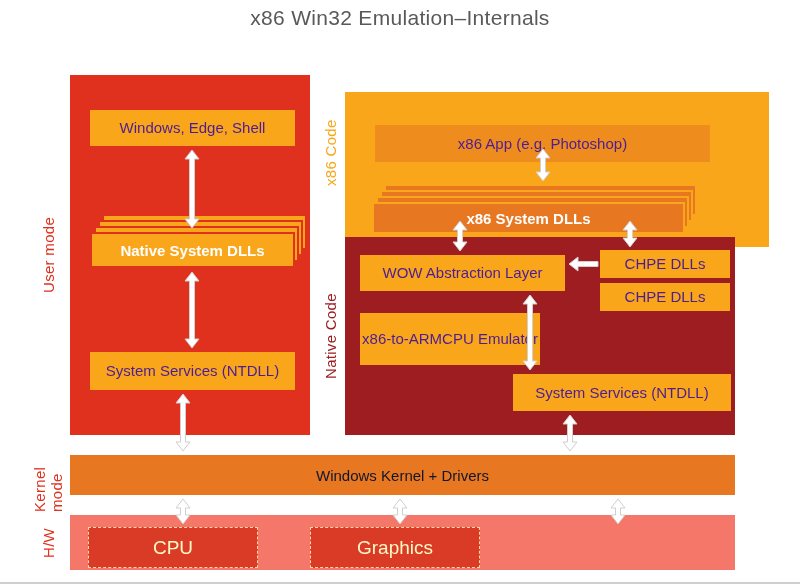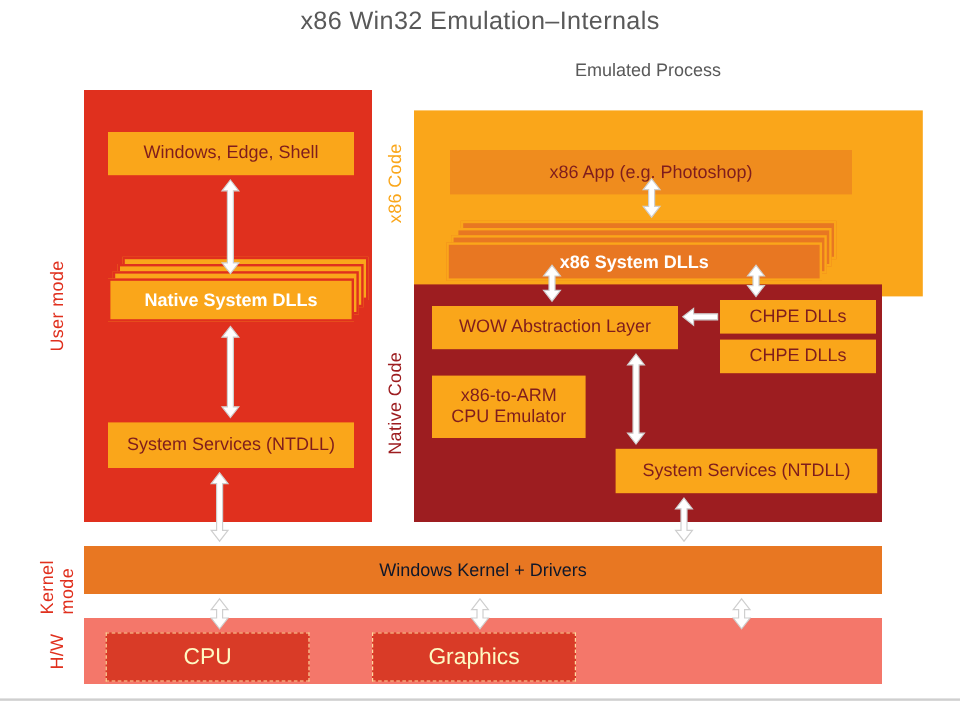--- a/index.html
+++ b/index.html
@@ -20,30 +20,30 @@
   .panel{position:absolute;}
   .panel-native{left:70px;top:75px;width:240px;height:360px;background:var(--red);}
   .panel-x86{left:345px;top:92px;width:424px;height:155px;background:var(--amber);}
   .panel-ncode{left:345px;top:237px;width:390px;height:198px;background:var(--maroon);}
   .bar-kernel{left:70px;top:455px;width:665px;height:40px;background:var(--orange);
     display:flex;align-items:center;justify-content:center;color:#0f172a;font-size:15px;}
   .bar-hw{left:70px;top:515px;width:665px;height:55px;background:var(--salmon);}
 
   .ibox{
     position:absolute;display:flex;align-items:center;justify-content:center;
-    color:#7f1d1d;font-size:15px;text-align:center;line-height:1.2;
+    color:#4c1d95;font-size:15px;text-align:center;line-height:1.2;
   }
   .amber{background:var(--amber);}
   .b-wes{left:20px;top:35px;width:205px;height:36px;}
   .b-services{left:20px;top:277px;width:205px;height:38px;}
   .b-app{left:30px;top:33px;width:335px;height:37px;background:var(--app-orange);}
   .b-wow{left:15px;top:18px;width:205px;height:36px;}
   .b-chpe1{left:255px;top:13px;width:130px;height:28px;}
   .b-chpe2{left:255px;top:46px;width:130px;height:28px;}
-  .b-emu{left:15px;top:76px;width:128px;height:52px;flex-direction:column;}
+  .b-emu{left:15px;top:76px;width:180px;height:52px;flex-direction:row;}
   .b-services2{left:168px;top:137px;width:218px;height:37px;}
 
   .stack{position:absolute;}
   .stack-native{left:20px;top:157px;width:205px;height:36px;}
   .stack-x86{left:27px;top:110px;width:313px;height:32px;}
   .stack .layer,.stack .face{position:absolute;left:0;top:0;right:0;bottom:0;box-sizing:border-box;font-weight:bold;}
   .stack .l1{transform:translate(4px,-6px);}
   .stack .l2{transform:translate(8px,-12px);}
   .stack .l3{transform:translate(12px,-18px);}
   .stack .face{display:flex;align-items:center;justify-content:center;color:#fff;font-size:15px;}
@@ -73,21 +73,20 @@
   #arrows{position:absolute;left:0;top:0;pointer-events:none;z-index:6;}
   .bottom-line{position:absolute;left:0;right:0;top:582px;height:2px;background:#cfcfcf;}
 </style>
 </head>
 <body>
 
 <div class="canvas">
 
   <div class="title">x86 Win32 Emulation–Internals</div>
 
-  <div class="col-header hdr-emulated">Emulated Process</div>
 
   <div class="vlabel vl-user">User mode</div>
   <div class="vlabel vl-kernel">Kernel mode</div>
   <div class="vlabel vl-hw">H/W</div>
   <div class="vlabel vl-x86">x86 Code</div>
   <div class="vlabel vl-ncode">Native Code</div>
 
   <div class="panel panel-native">
     <div class="ibox amber b-wes">Windows, Edge, Shell</div>
     <div class="stack stack-native">

